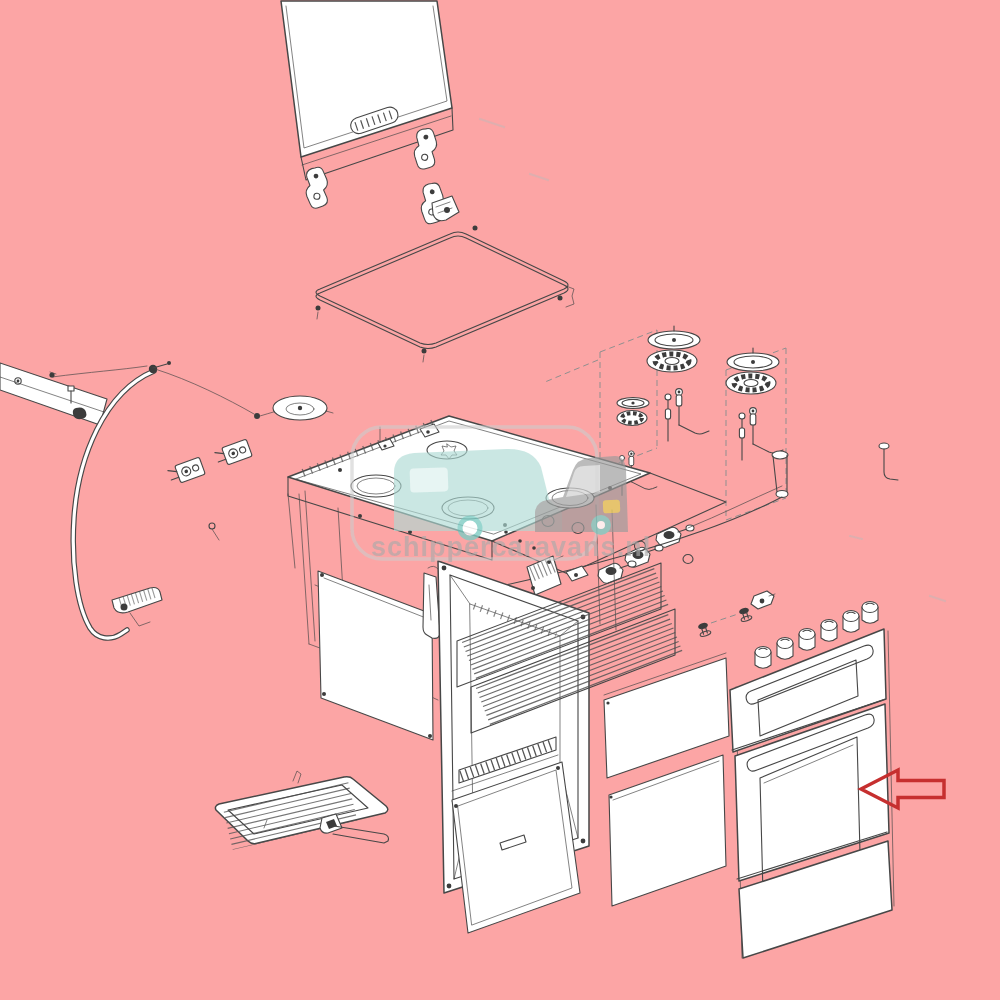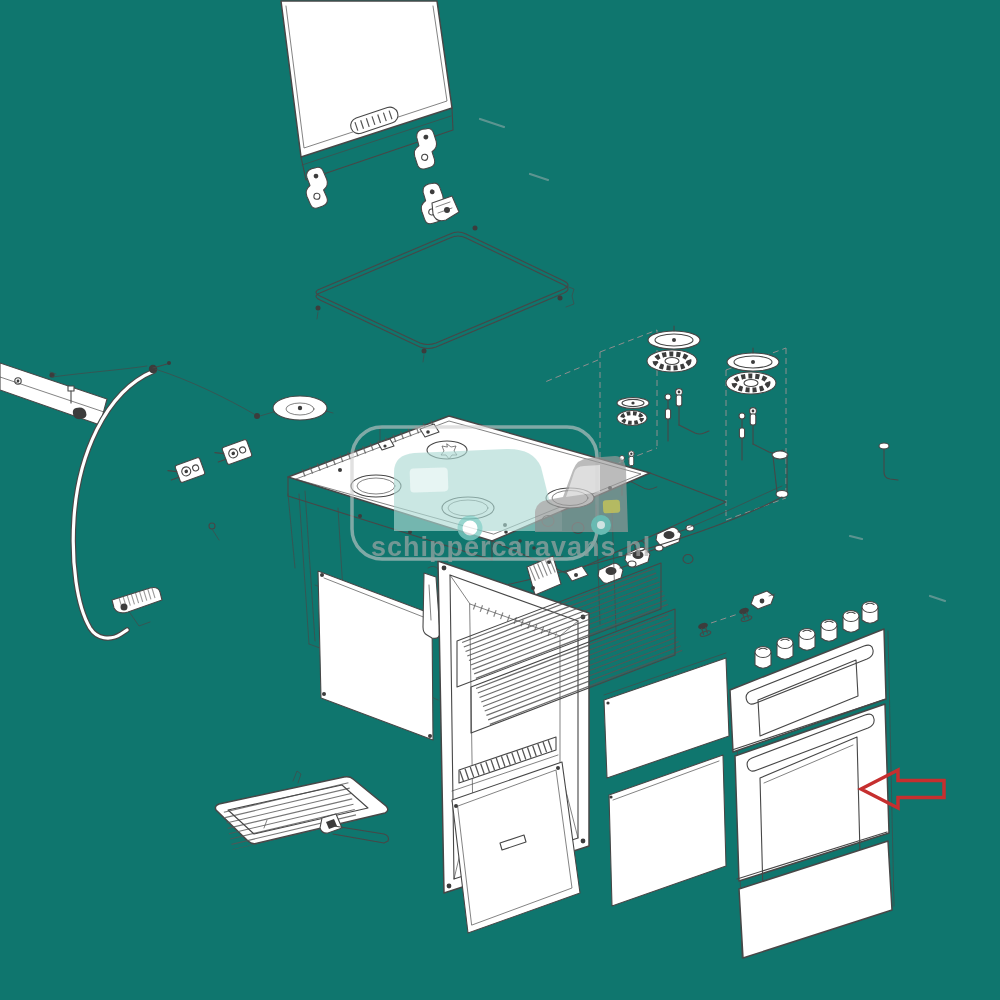--- a/index.html
+++ b/index.html
@@ -1,16 +1,16 @@
 <!DOCTYPE html>
 <html><head>
 <meta charset="utf-8">
 <style>
   html,body{margin:0;padding:0;background:#ffffff;}
-  #canvas{position:relative;width:1000px;height:1000px;background:#0f766e;overflow:hidden;}
+  #canvas{position:relative;width:1000px;height:1000px;background:#fca5a5;overflow:hidden;}
   svg{display:block;}
   .ln{fill:none;stroke:#474747;stroke-width:1.1;stroke-linecap:round;stroke-linejoin:round;}
   .lnb{fill:none;stroke:#474747;stroke-width:1.5;stroke-linecap:round;stroke-linejoin:round;}
   .lnt{fill:none;stroke:#474747;stroke-width:.8;opacity:.85;stroke-linecap:round;}
   .fw{fill:#ffffff;}
   .dk{fill:#3c3c3c;stroke:none;}
   .dash{fill:none;stroke:#8f8f8f;stroke-width:1;stroke-dasharray:6 4;}
   .hatch{fill:none;stroke:#555555;stroke-linecap:butt;}
   .faint{stroke:#bbbbbb;stroke-width:2.2;opacity:.45;fill:none;stroke-linecap:round;}
   .wmtext{font:bold 27px "Liberation Sans",sans-serif;letter-spacing:1px;opacity:.8;}

